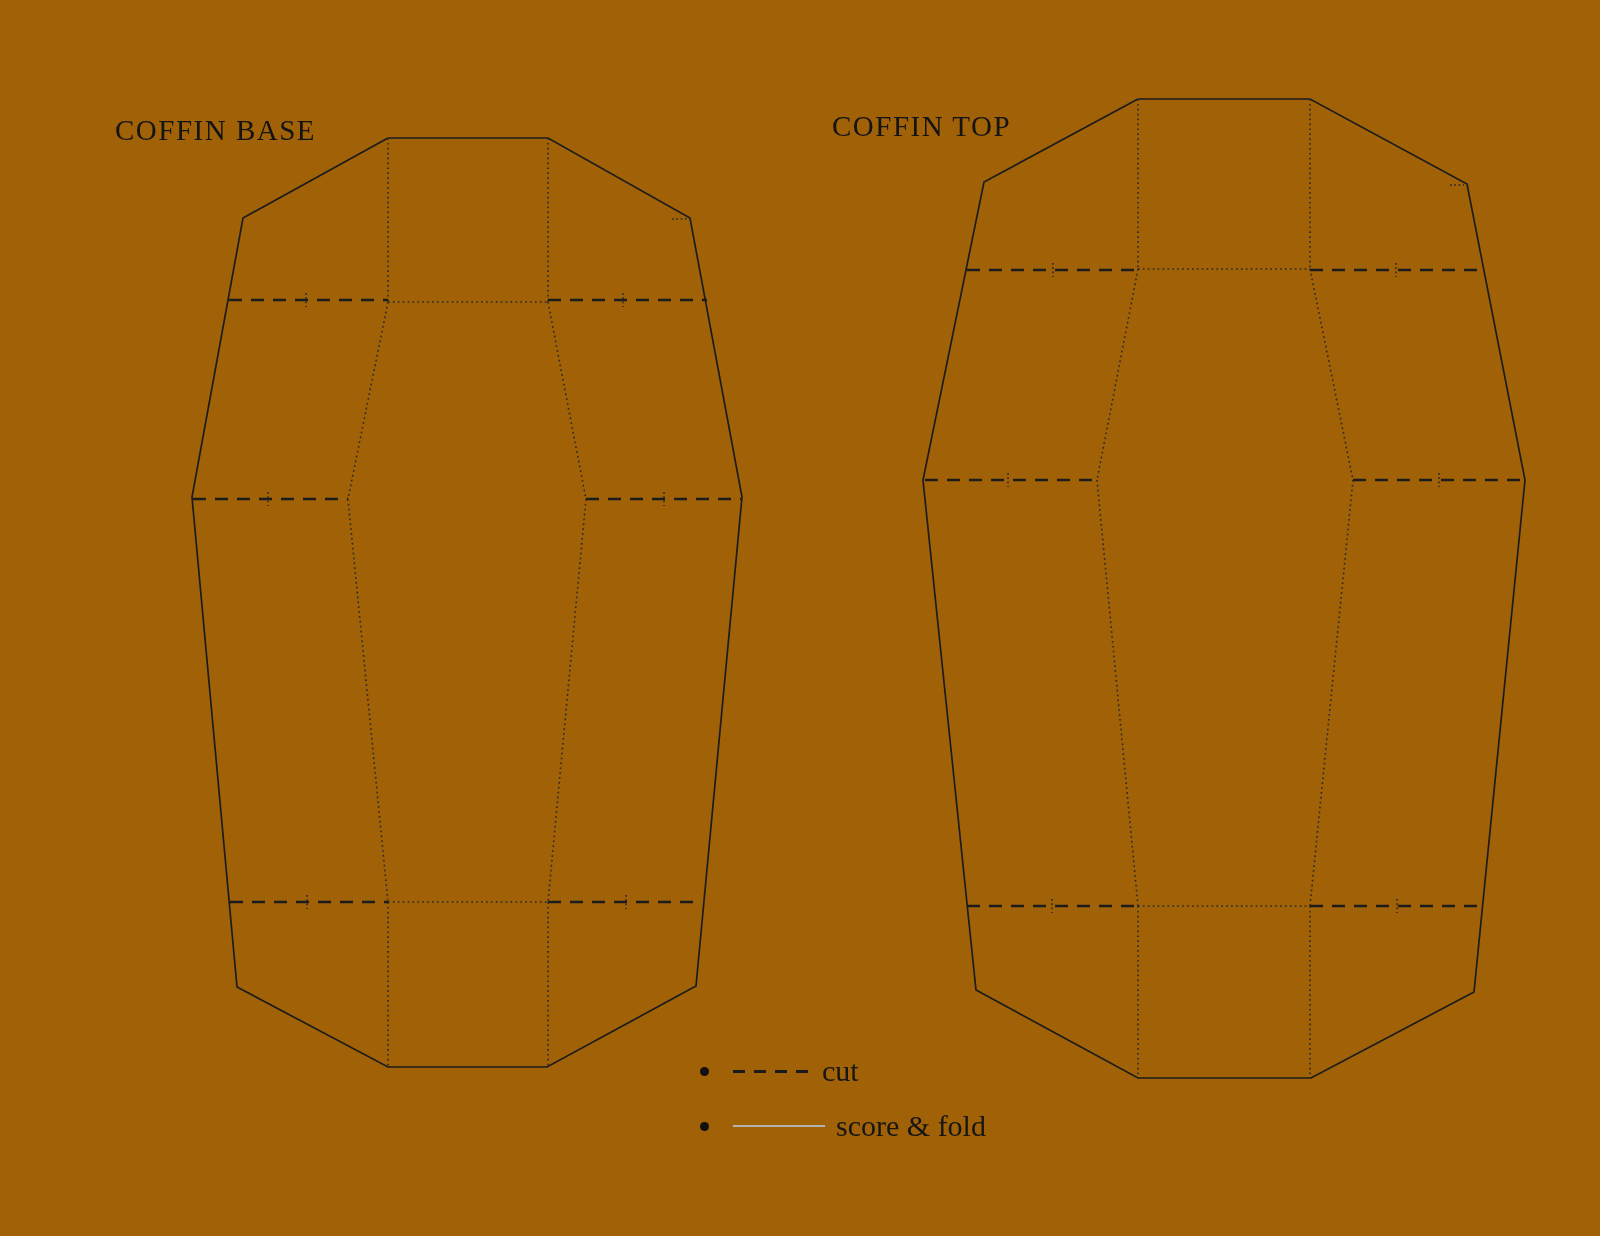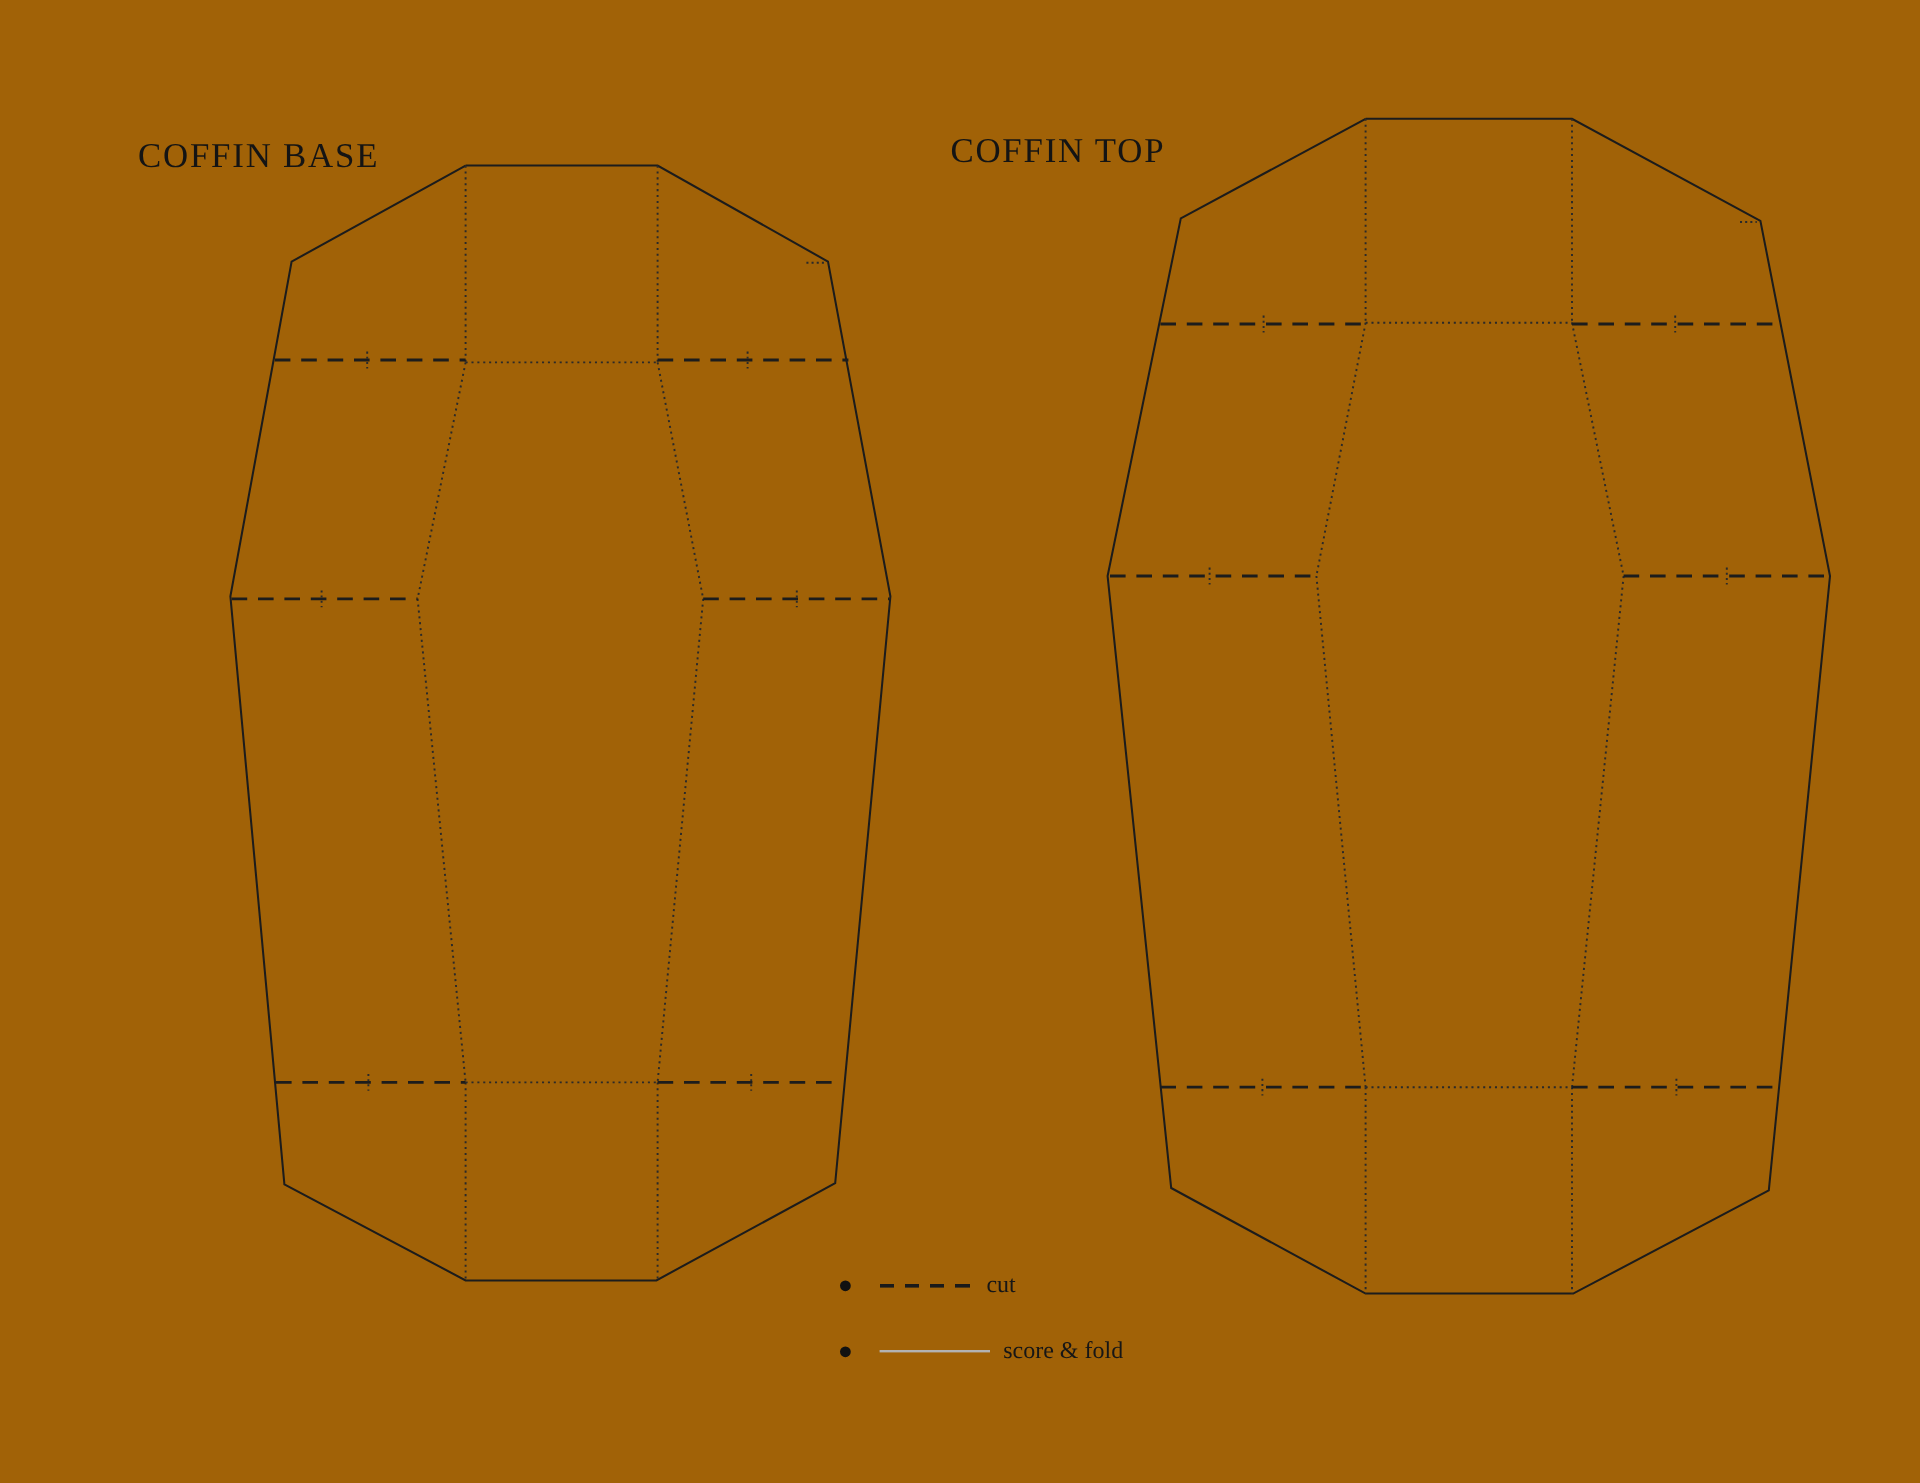--- a/index.html
+++ b/index.html
@@ -24,21 +24,21 @@
   }
   .shape-title {
     position: absolute;
     font-size: 29px;
     letter-spacing: 1.5px;
     color: #141414;
     white-space: nowrap;
     font-family: "Liberation Serif", serif;
   }
   #title-base { left: 115px; top: 114px; }
-  #title-top  { left: 792px; top: 110px; }
+  #title-top  { left: 832px; top: 110px; }
 
   .legend-row {
     position: absolute;
     display: flex;
     align-items: center;
     height: 34px;
   }
   #legend-row-cut   { left: 700px; top: 1054px; }
   #legend-row-score { left: 700px; top: 1109px; }
   .bullet {
@@ -57,21 +57,21 @@
     height: 3px;
     background: repeating-linear-gradient(90deg, #1a1a1a 0px, #1a1a1a 12px, transparent 12px, transparent 21px);
   }
   .sample.solid {
     width: 92px;
     height: 2px;
     background: #b3b3b3;
   }
   .legend-label {
     margin-left: 11px;
-    font-size: 20px;
+    font-size: 30px;
     color: #161616;
     white-space: nowrap;
   }
   .signature {
     position: absolute;
     right: 70px;
     top: 1108px;
     font-family: "DejaVu Serif", serif;
     font-style: italic;
     font-size: 42px;

